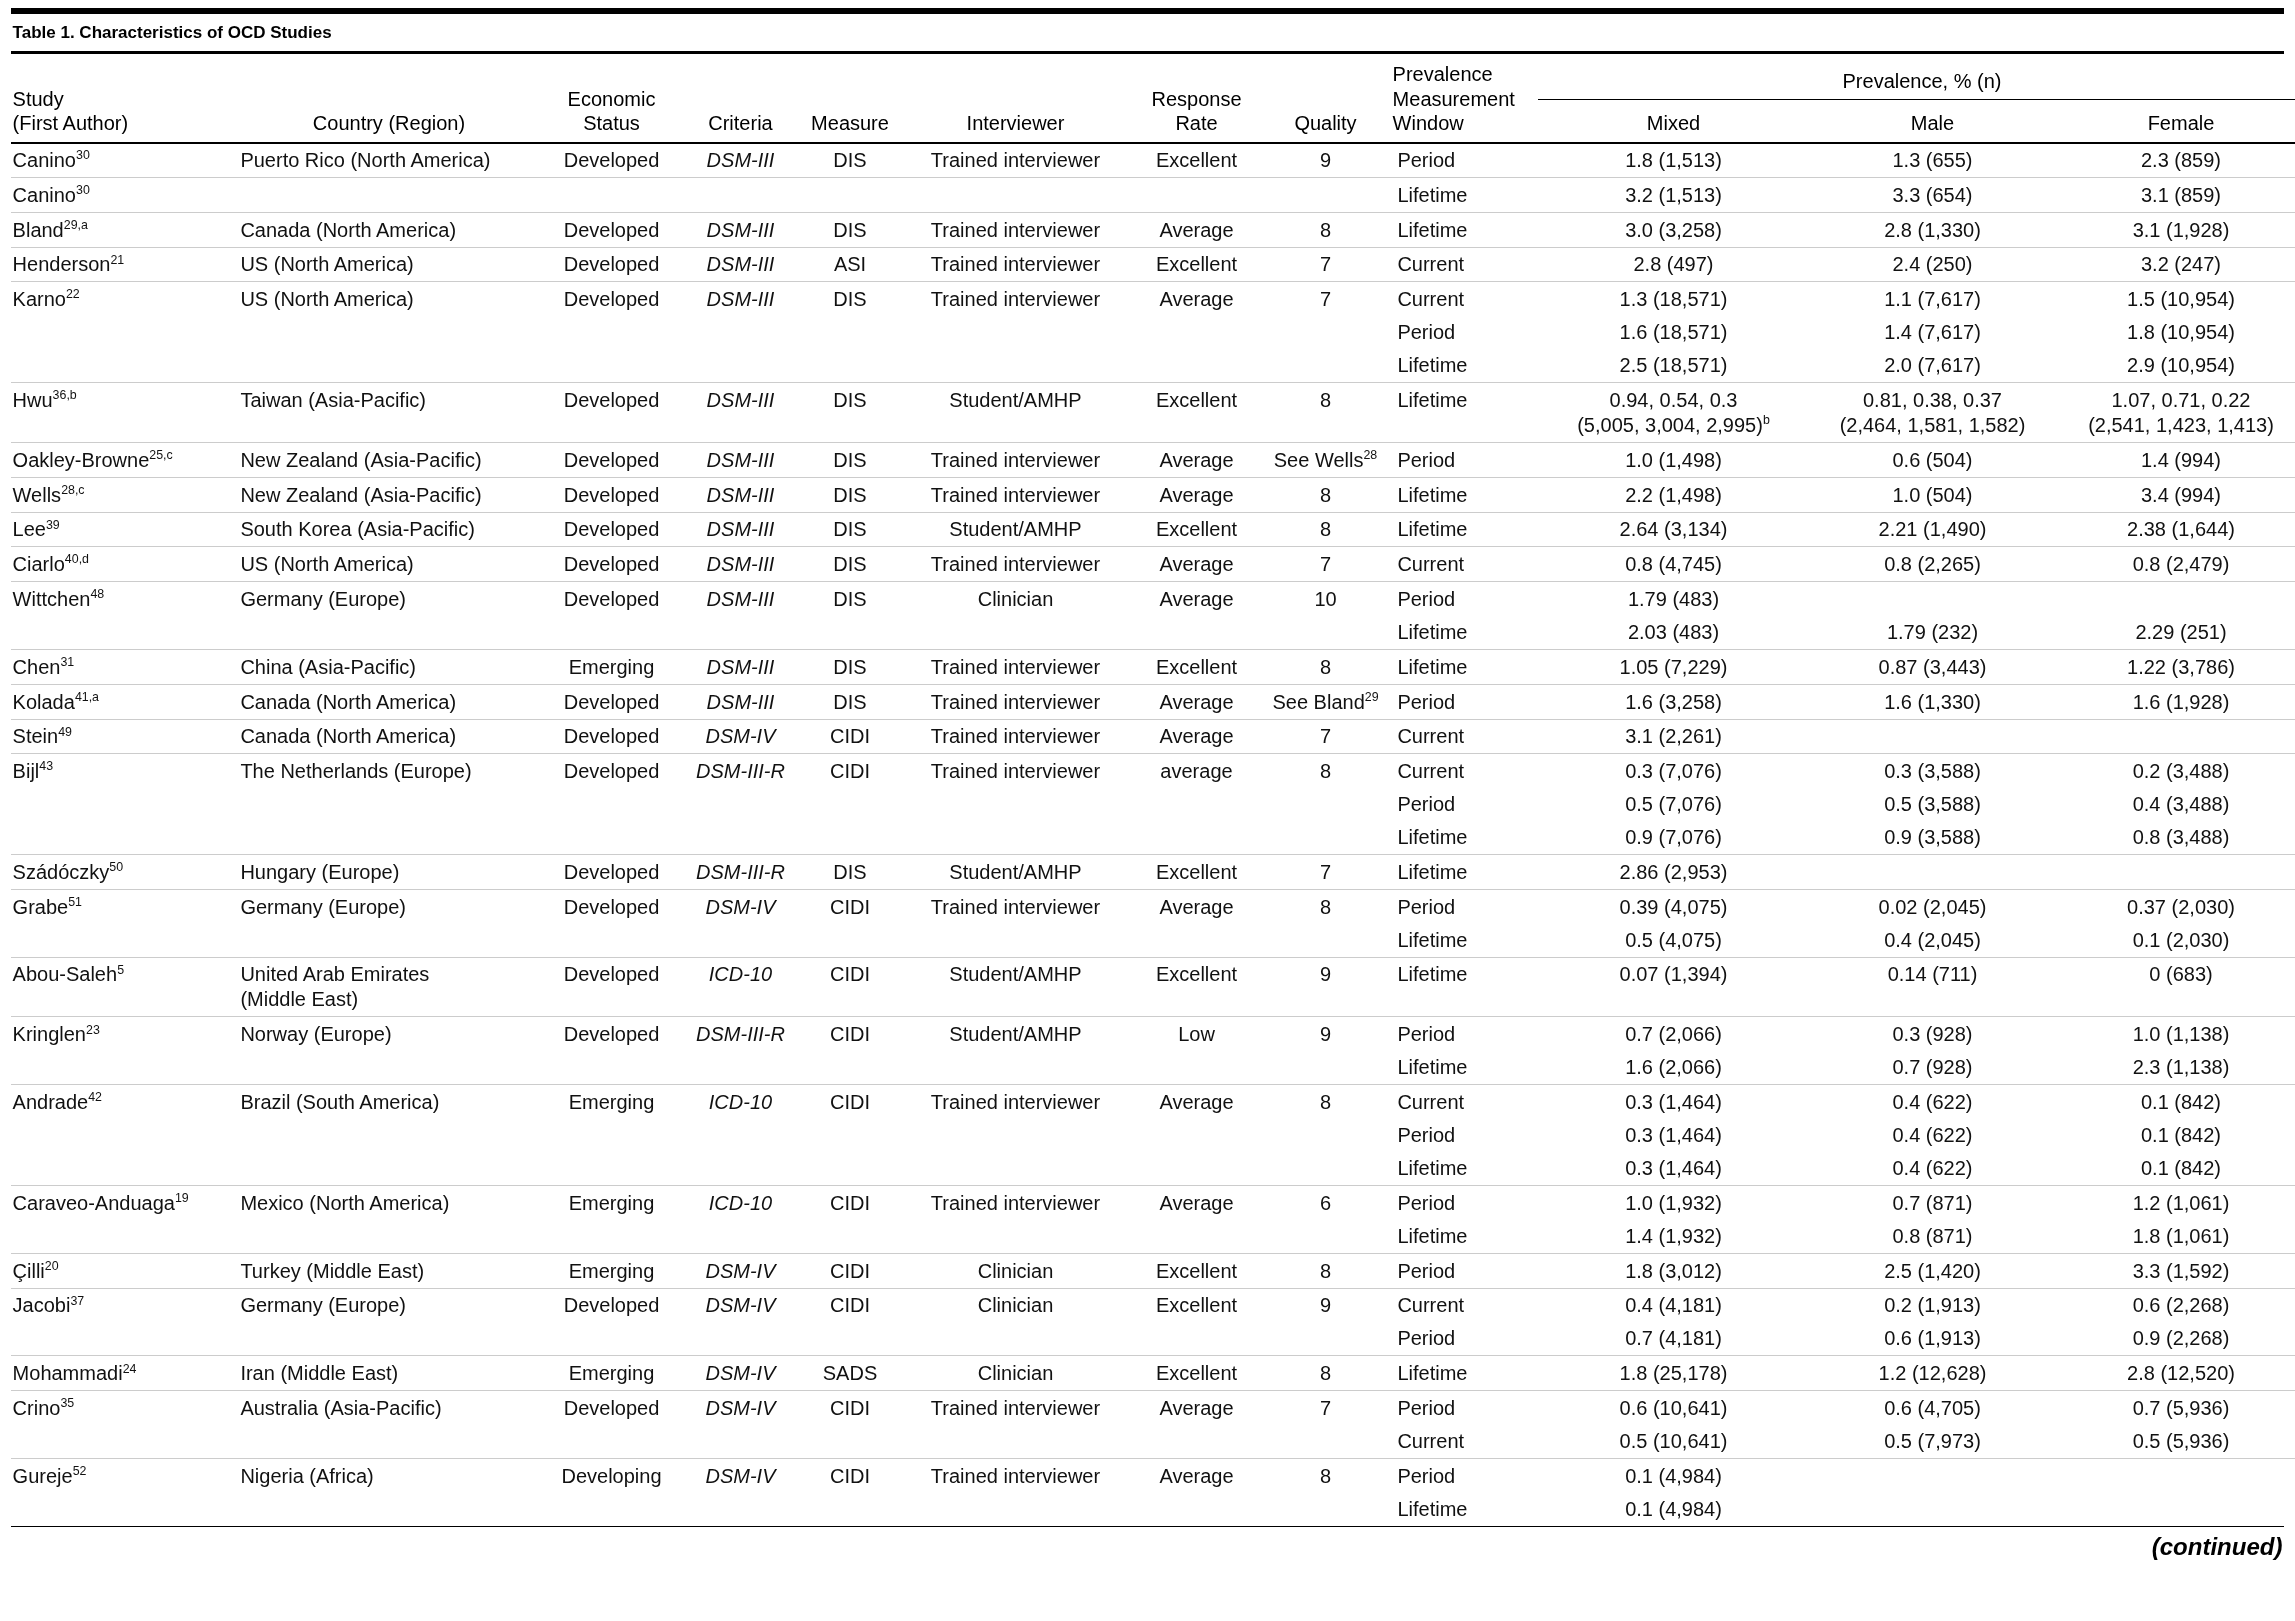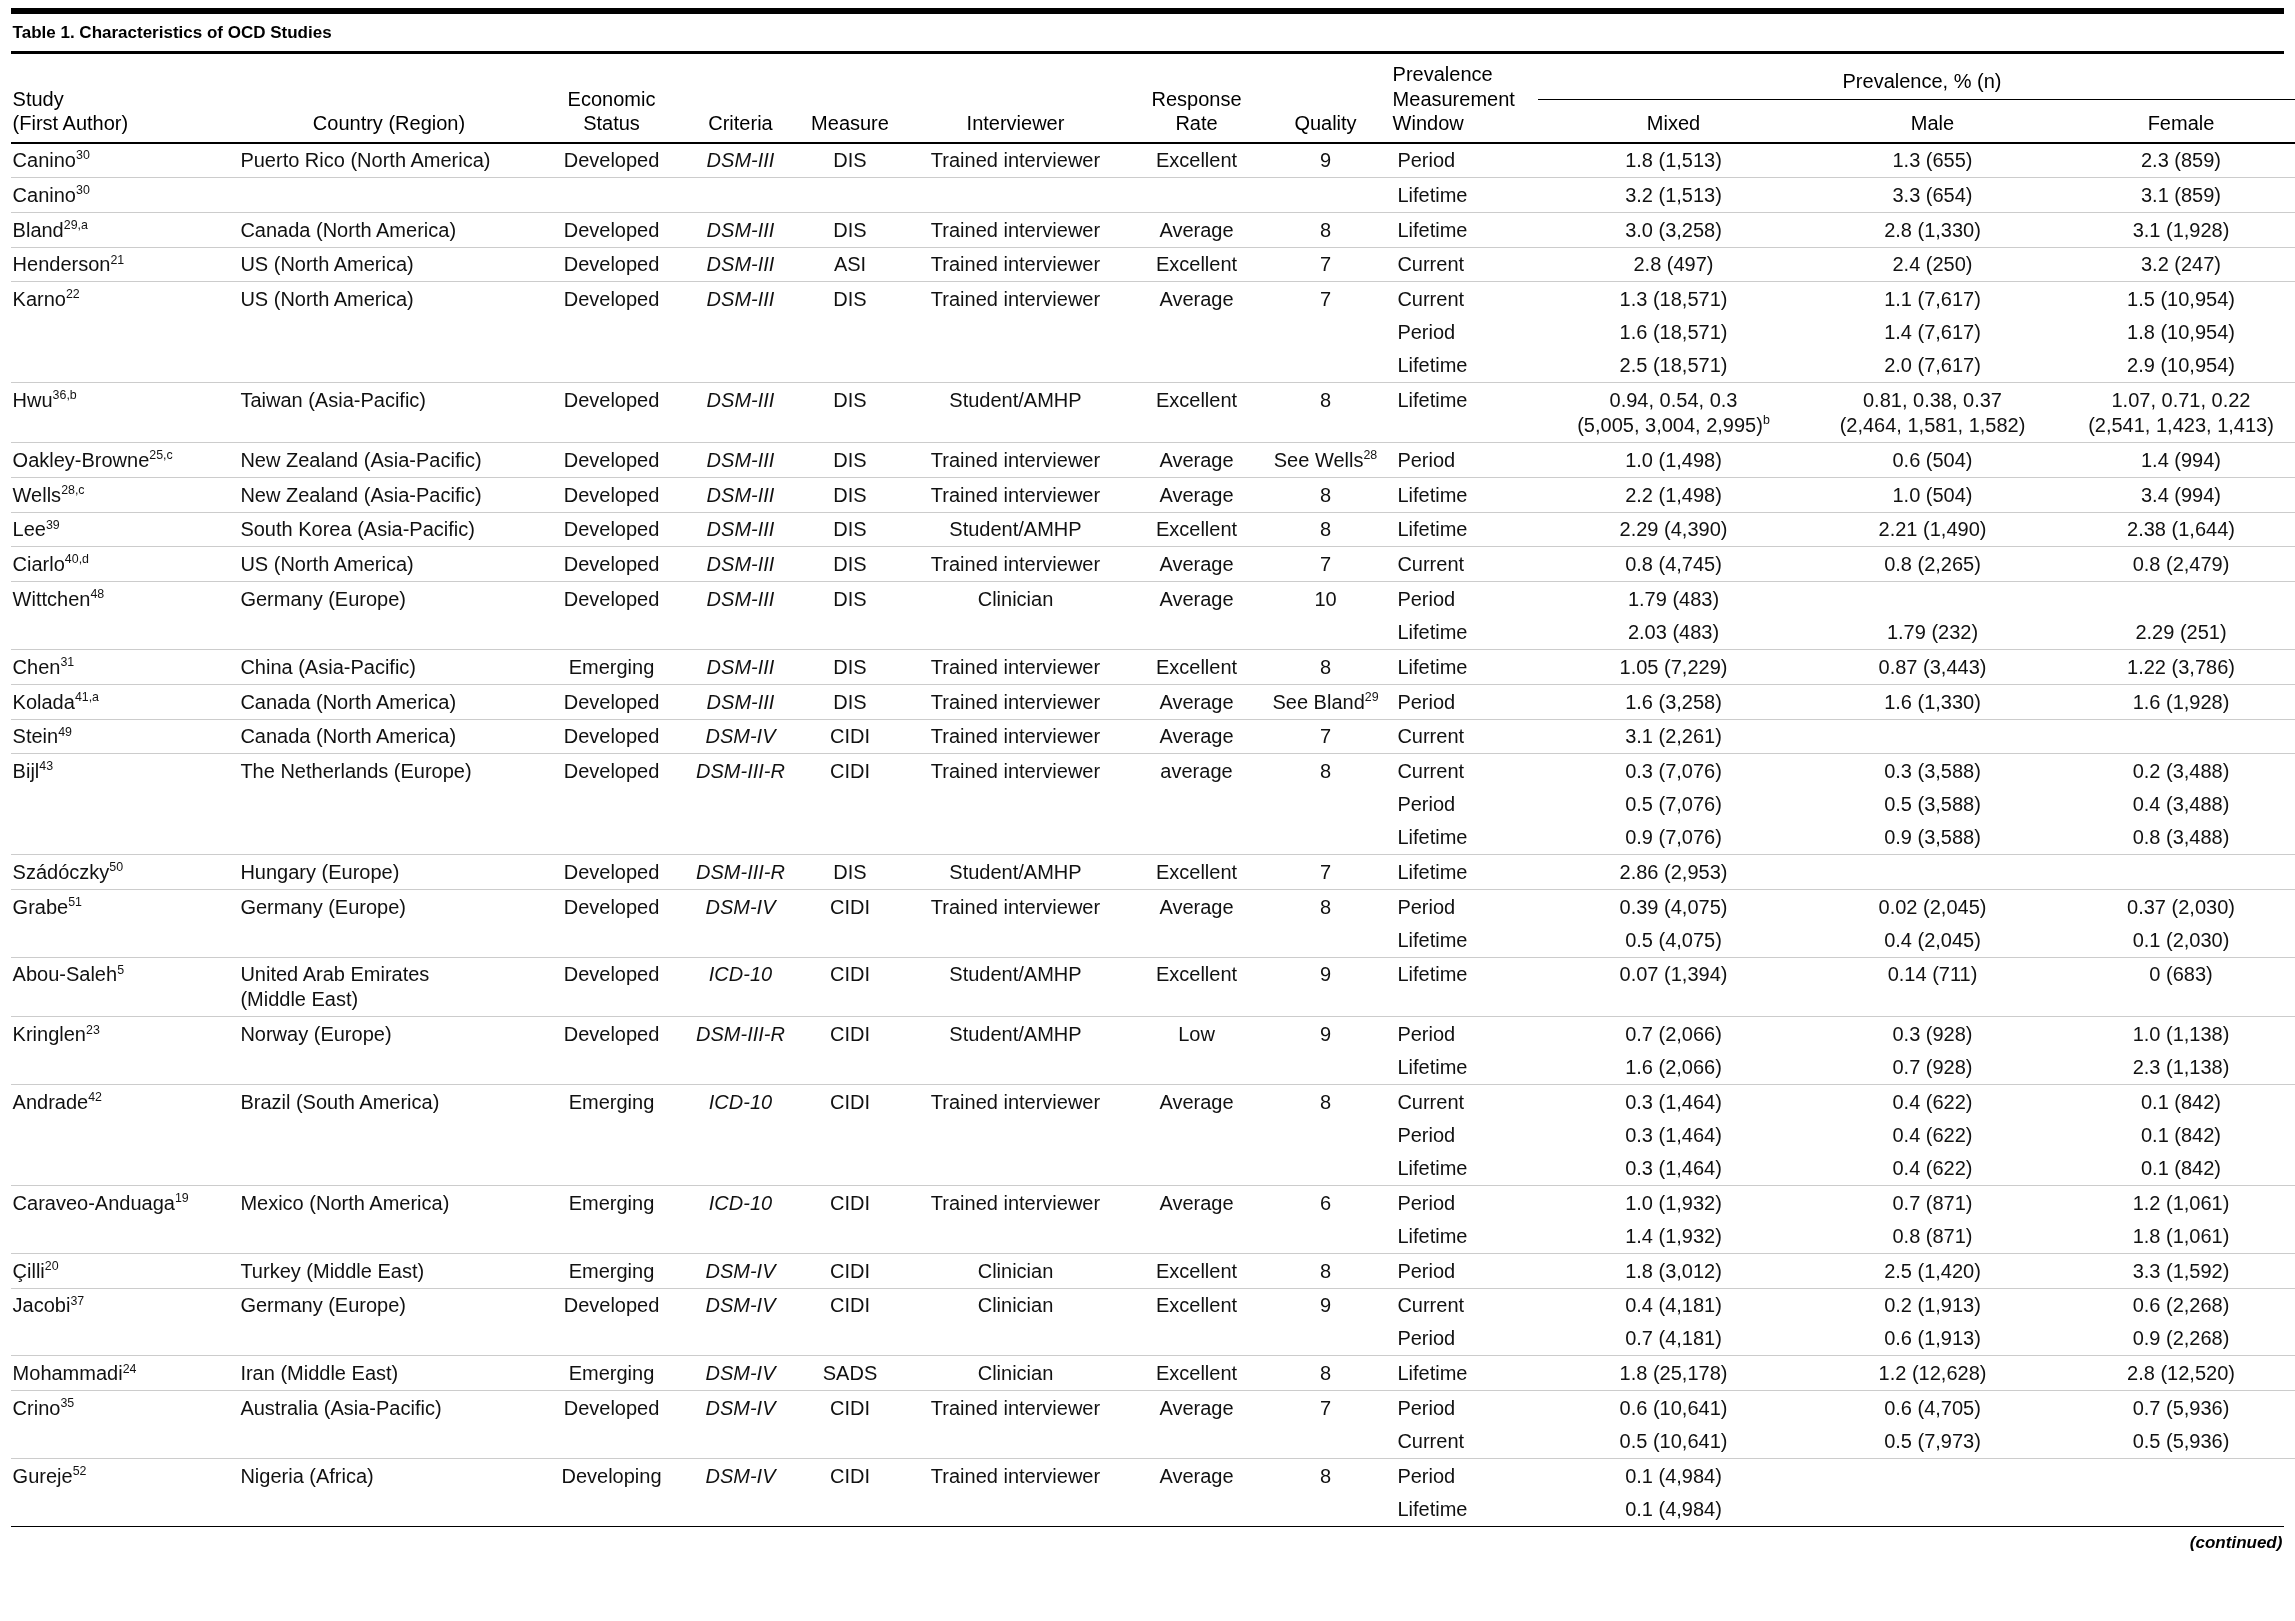--- a/index.html
+++ b/index.html
@@ -31,21 +31,21 @@
   }
   td.al-left { text-align:left; }
   td.c-study { text-align:left; padding-left:1.6px; }
   td.c-criteria { font-style:italic; }
   tbody tr.group-start td { border-top:1.6px solid #cccccc; padding-top:4.8px; }
 
   sup { font-size:0.62em; line-height:0; vertical-align:super;margin-top:40px; }
 
   .table-wrap { border-bottom:1.6px solid #000; }
   .continued {
-    font-size:17px; font-weight:bold; font-style:italic; color:#000;
+    font-size:24px; font-weight:bold; font-style:italic; color:#000;
     text-align:right; padding:6.4px 1.6px 0 0;
   }
 </style>
 </head>
 <body>
 
 <div class="page">
   <div class="rule-heavy"></div>
   <div class="table-title">Table 1. Characteristics of OCD Studies</div>
   <div class="rule-med"></div>
@@ -221,21 +221,21 @@
           <tr class="group-start">
             <td class="c-study">Lee<sup>39</sup></td>
             <td class="al-left">South Korea (Asia-Pacific)</td>
             <td>Developed</td>
             <td class="c-criteria">DSM-III</td>
             <td>DIS</td>
             <td>Student/AMHP</td>
             <td>Excellent</td>
             <td>8</td>
             <td class="al-left">Lifetime</td>
-            <td>2.29 (4,390)</td>
+            <td>2.64 (3,134)</td>
             <td>2.21 (1,490)</td>
             <td>2.38 (1,644)</td>
           </tr>
           <tr class="group-start">
             <td class="c-study">Ciarlo<sup>40,d</sup></td>
             <td class="al-left">US (North America)</td>
             <td>Developed</td>
             <td class="c-criteria">DSM-III</td>
             <td>DIS</td>
             <td>Trained interviewer</td>

